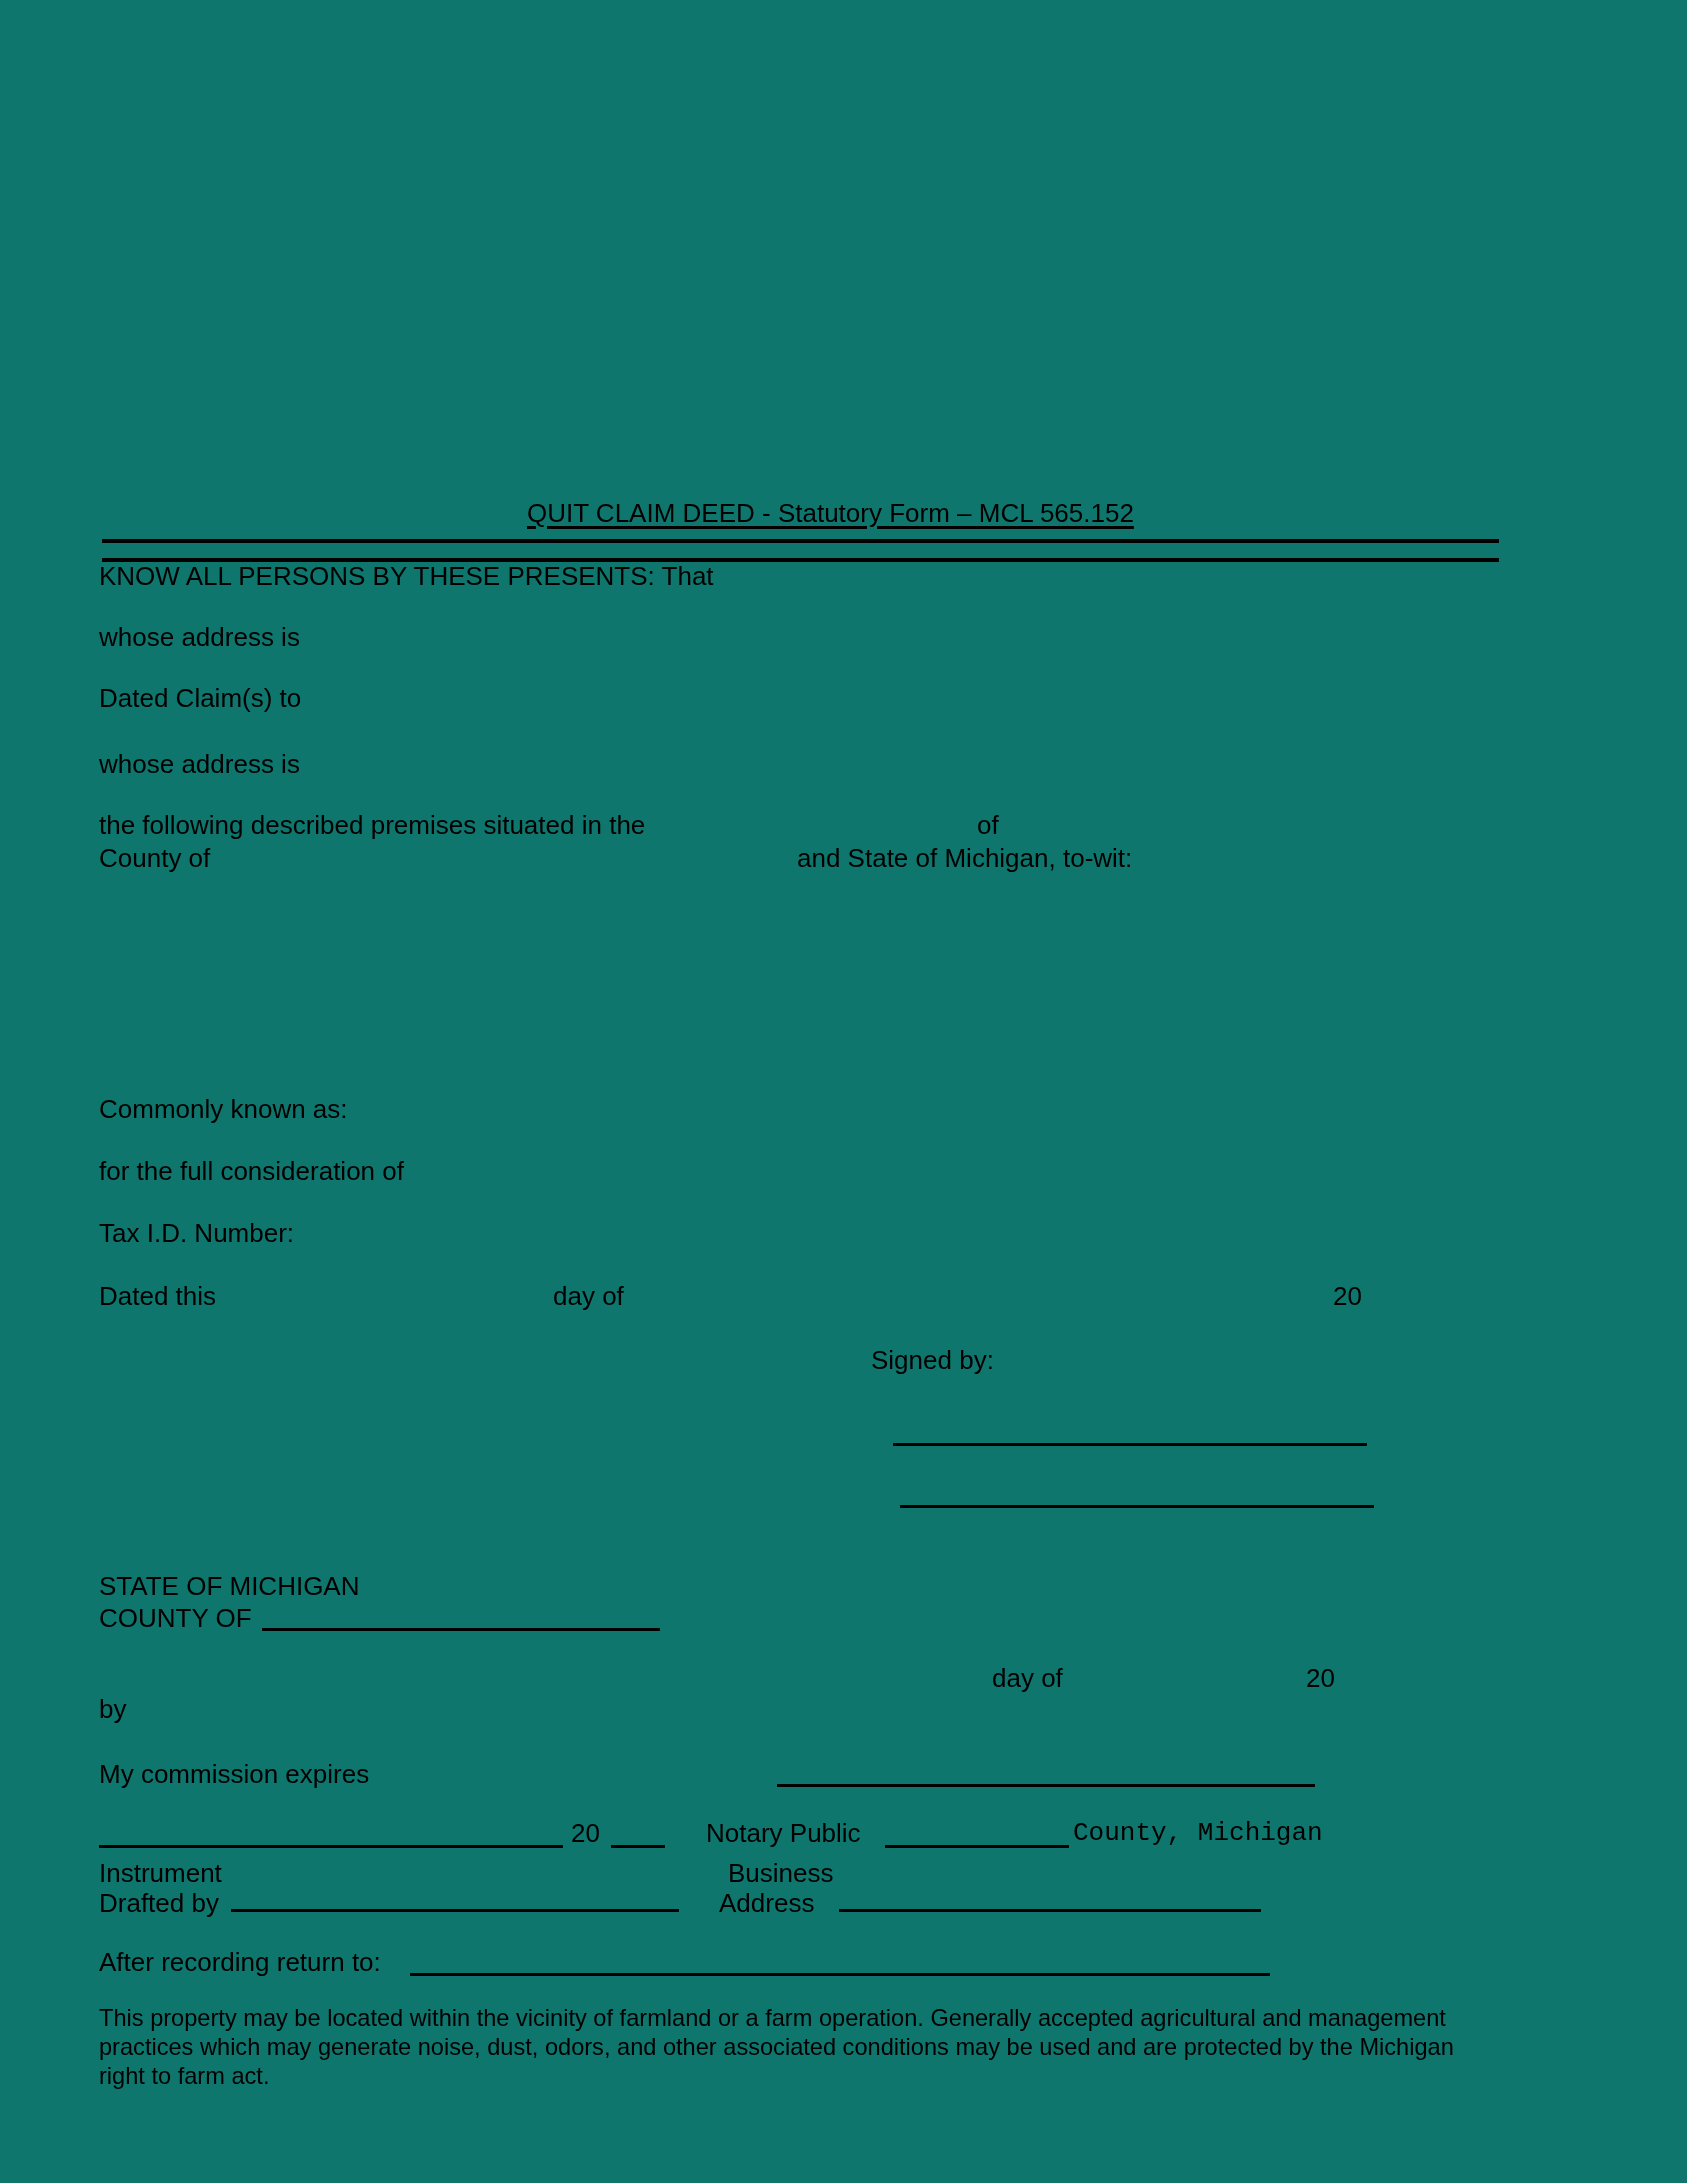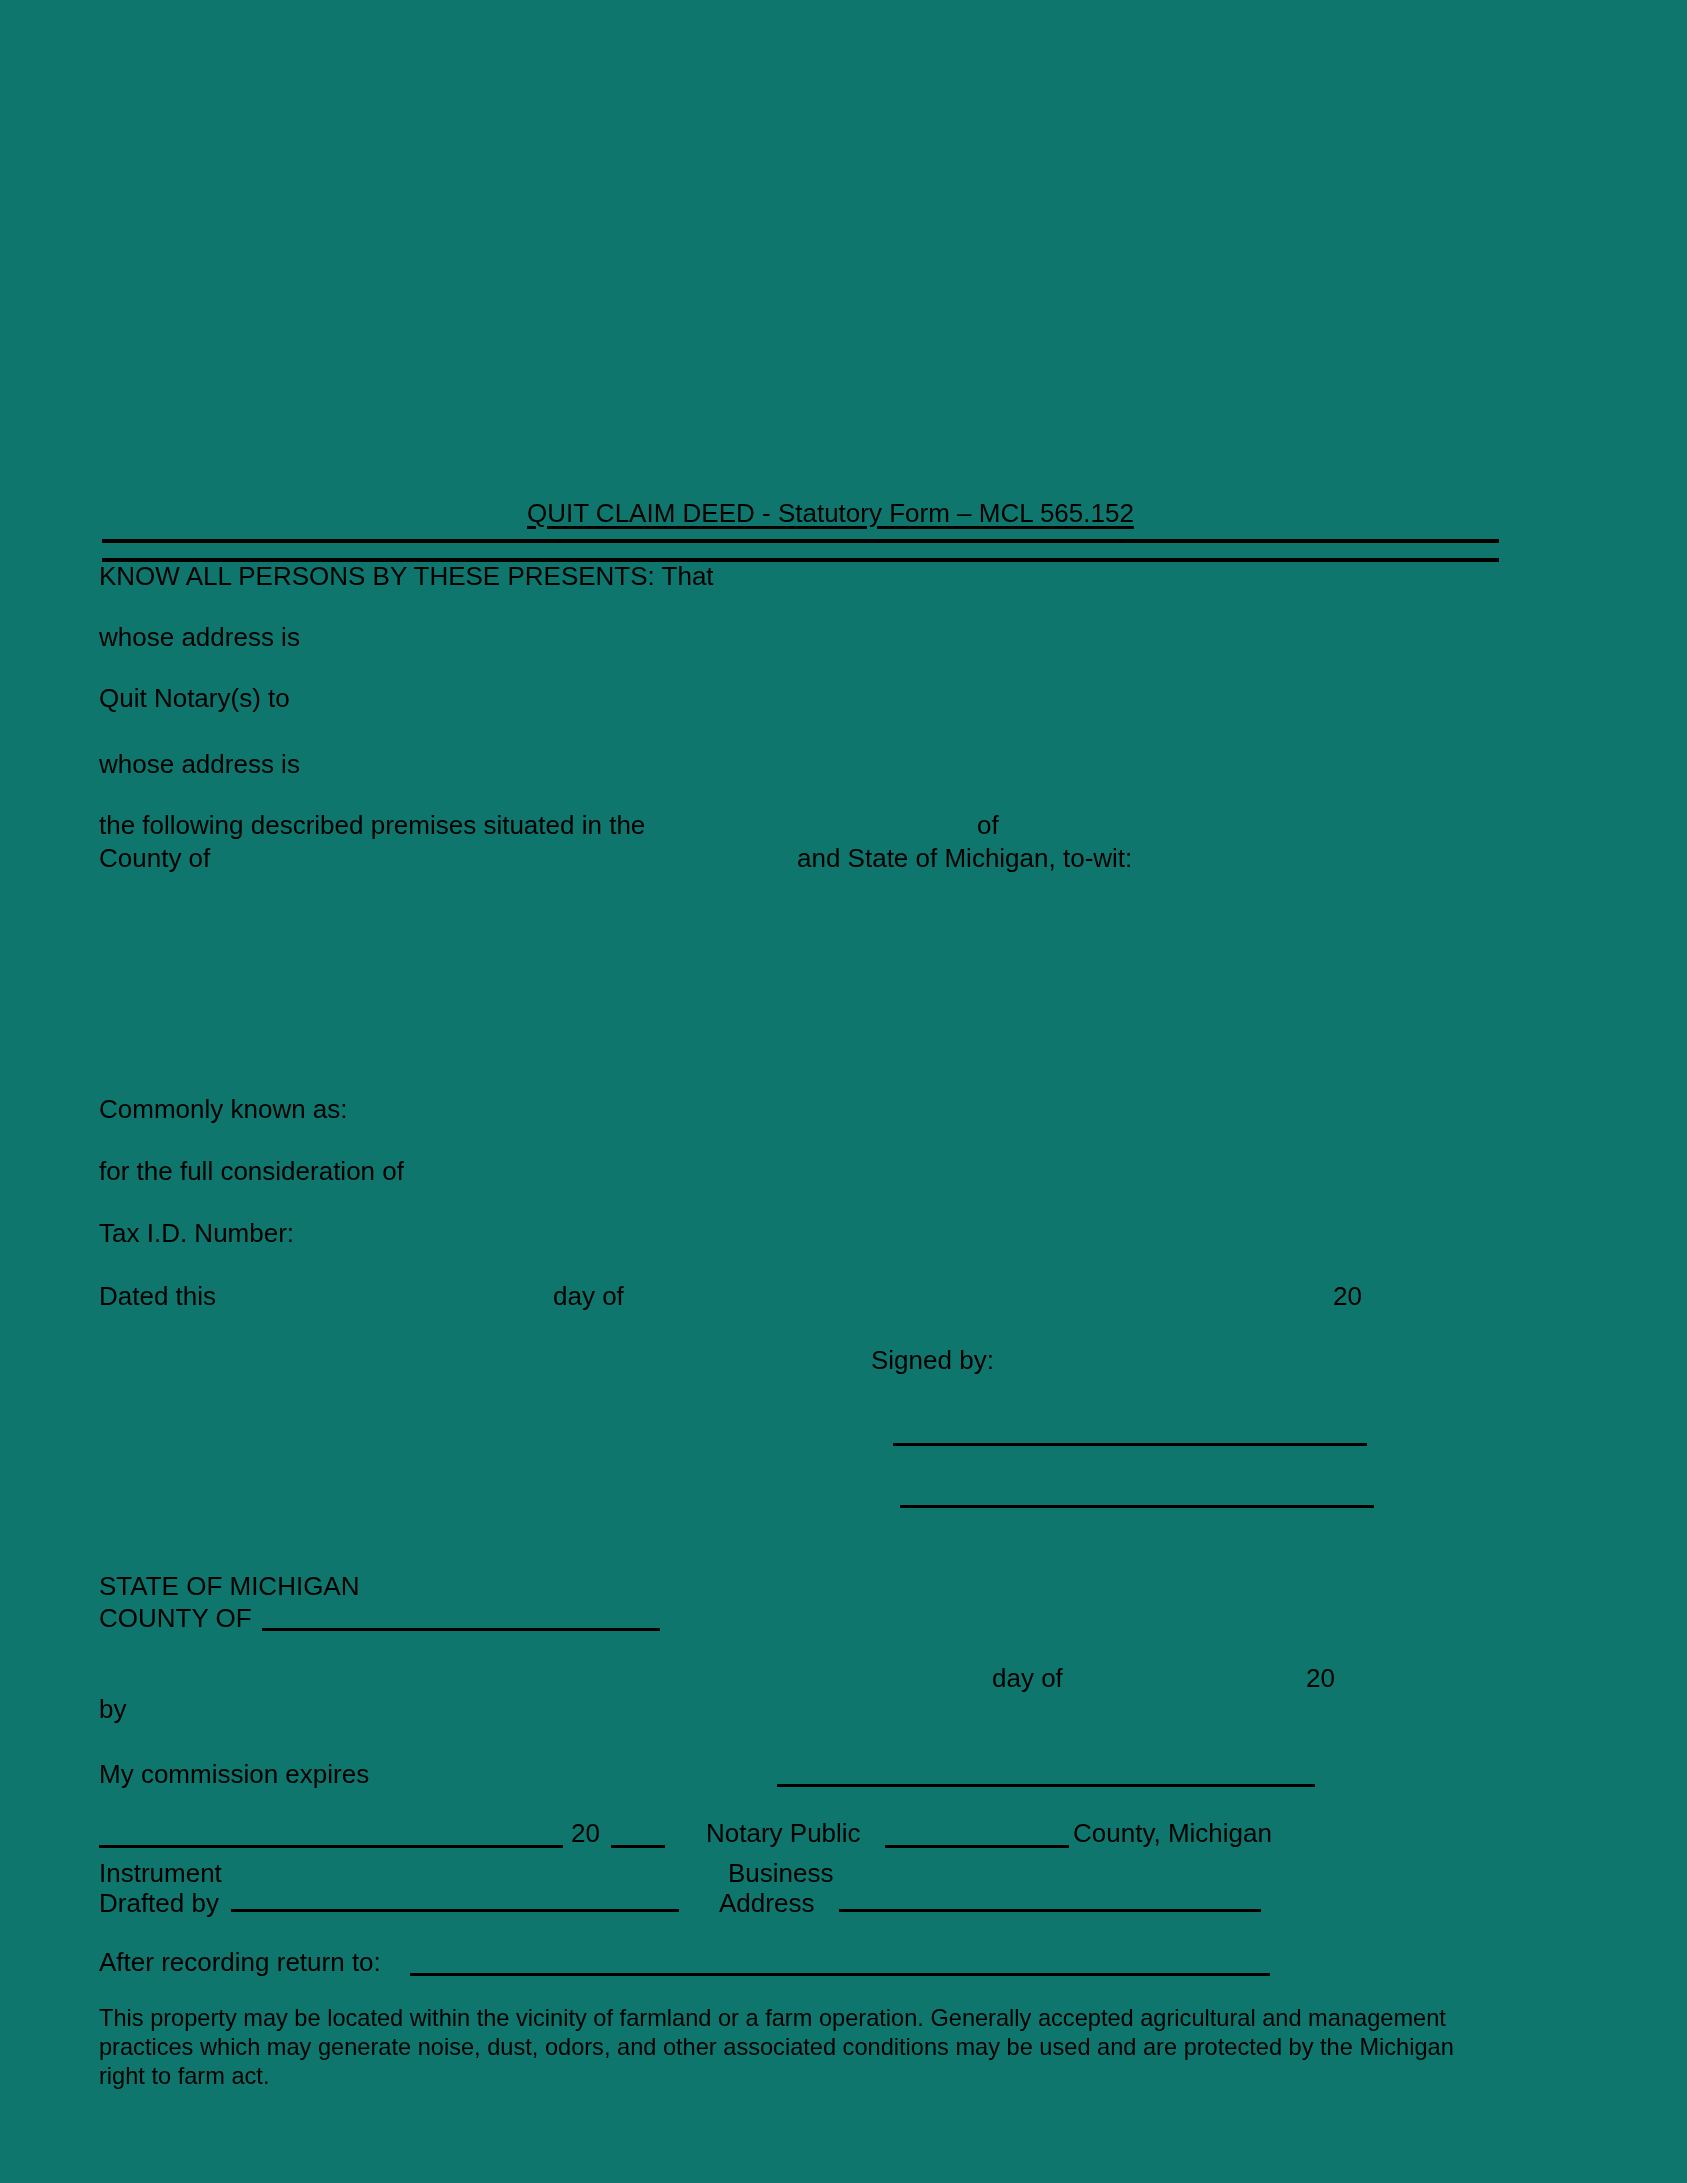--- a/index.html
+++ b/index.html
@@ -50,21 +50,21 @@
 
   <div class="line title" style="left:527px; top:498px;">QUIT CLAIM DEED - Statutory Form – MCL 565.152</div>
 
   <div class="rule" style="left:102px; top:539px; width:1397px; height:4.4px;"></div>
   <div class="rule" style="left:102px; top:558px; width:1397px; height:3.5px;"></div>
 
   <div class="line" style="left:99px; top:561px;">KNOW ALL PERSONS BY THESE PRESENTS: That</div>
 
   <div class="line" style="left:99px; top:622px;">whose address is</div>
 
-  <div class="line" style="left:99px; top:683px;">Quit Notary(s) to</div>
+  <div class="line" style="left:99px; top:683px;">Dated Claim(s) to</div>
 
   <div class="line" style="left:99px; top:749px;">whose address is</div>
 
   <div class="line" style="left:99px; top:810px;">the following described premises situated in the</div>
   <div class="line" style="left:977px; top:810px;">of</div>
   <div class="line" style="left:99px; top:843px;">County of</div>
   <div class="line" style="left:797px; top:843px;">and State of Michigan, to-wit:</div>
 
   <div class="line" style="left:99px; top:1094px;">Commonly known as:</div>
 
@@ -90,21 +90,21 @@
   <div class="line" style="left:99px; top:1694px;">by</div>
 
   <div class="line" style="left:99px; top:1759px;text-align:center;">My commission expires</div>
   <div class="field-line" style="left:777px; top:1784px; width:538px;"></div>
 
   <div class="field-line" style="left:99px; top:1845px; width:464px;"></div>
   <div class="line" style="left:571px; top:1818px;">20</div>
   <div class="field-line" style="left:611px; top:1845px; width:54px;"></div>
   <div class="line" style="left:706px; top:1818px;">Notary Public</div>
   <div class="field-line" style="left:885px; top:1845px; width:184px;"></div>
-  <div class="line" style="left:1073px; top:1818px;">County, Michigan</div>
+  <div class="line" style="left:1073px; top:1818px;font-family:Liberation Mono, monospace;">County, Michigan</div>
 
   <div class="line" style="left:99px; top:1858px;">Instrument</div>
   <div class="line" style="left:728px; top:1858px;">Business</div>
 
   <div class="line" style="left:99px; top:1888px;">Drafted by</div>
   <div class="field-line" style="left:231px; top:1909px; width:448px;"></div>
   <div class="line" style="left:719px; top:1888px;">Address</div>
   <div class="field-line" style="left:839px; top:1909px; width:422px;"></div>
 
   <div class="line" style="left:99px; top:1947px;">After recording return to:</div>

